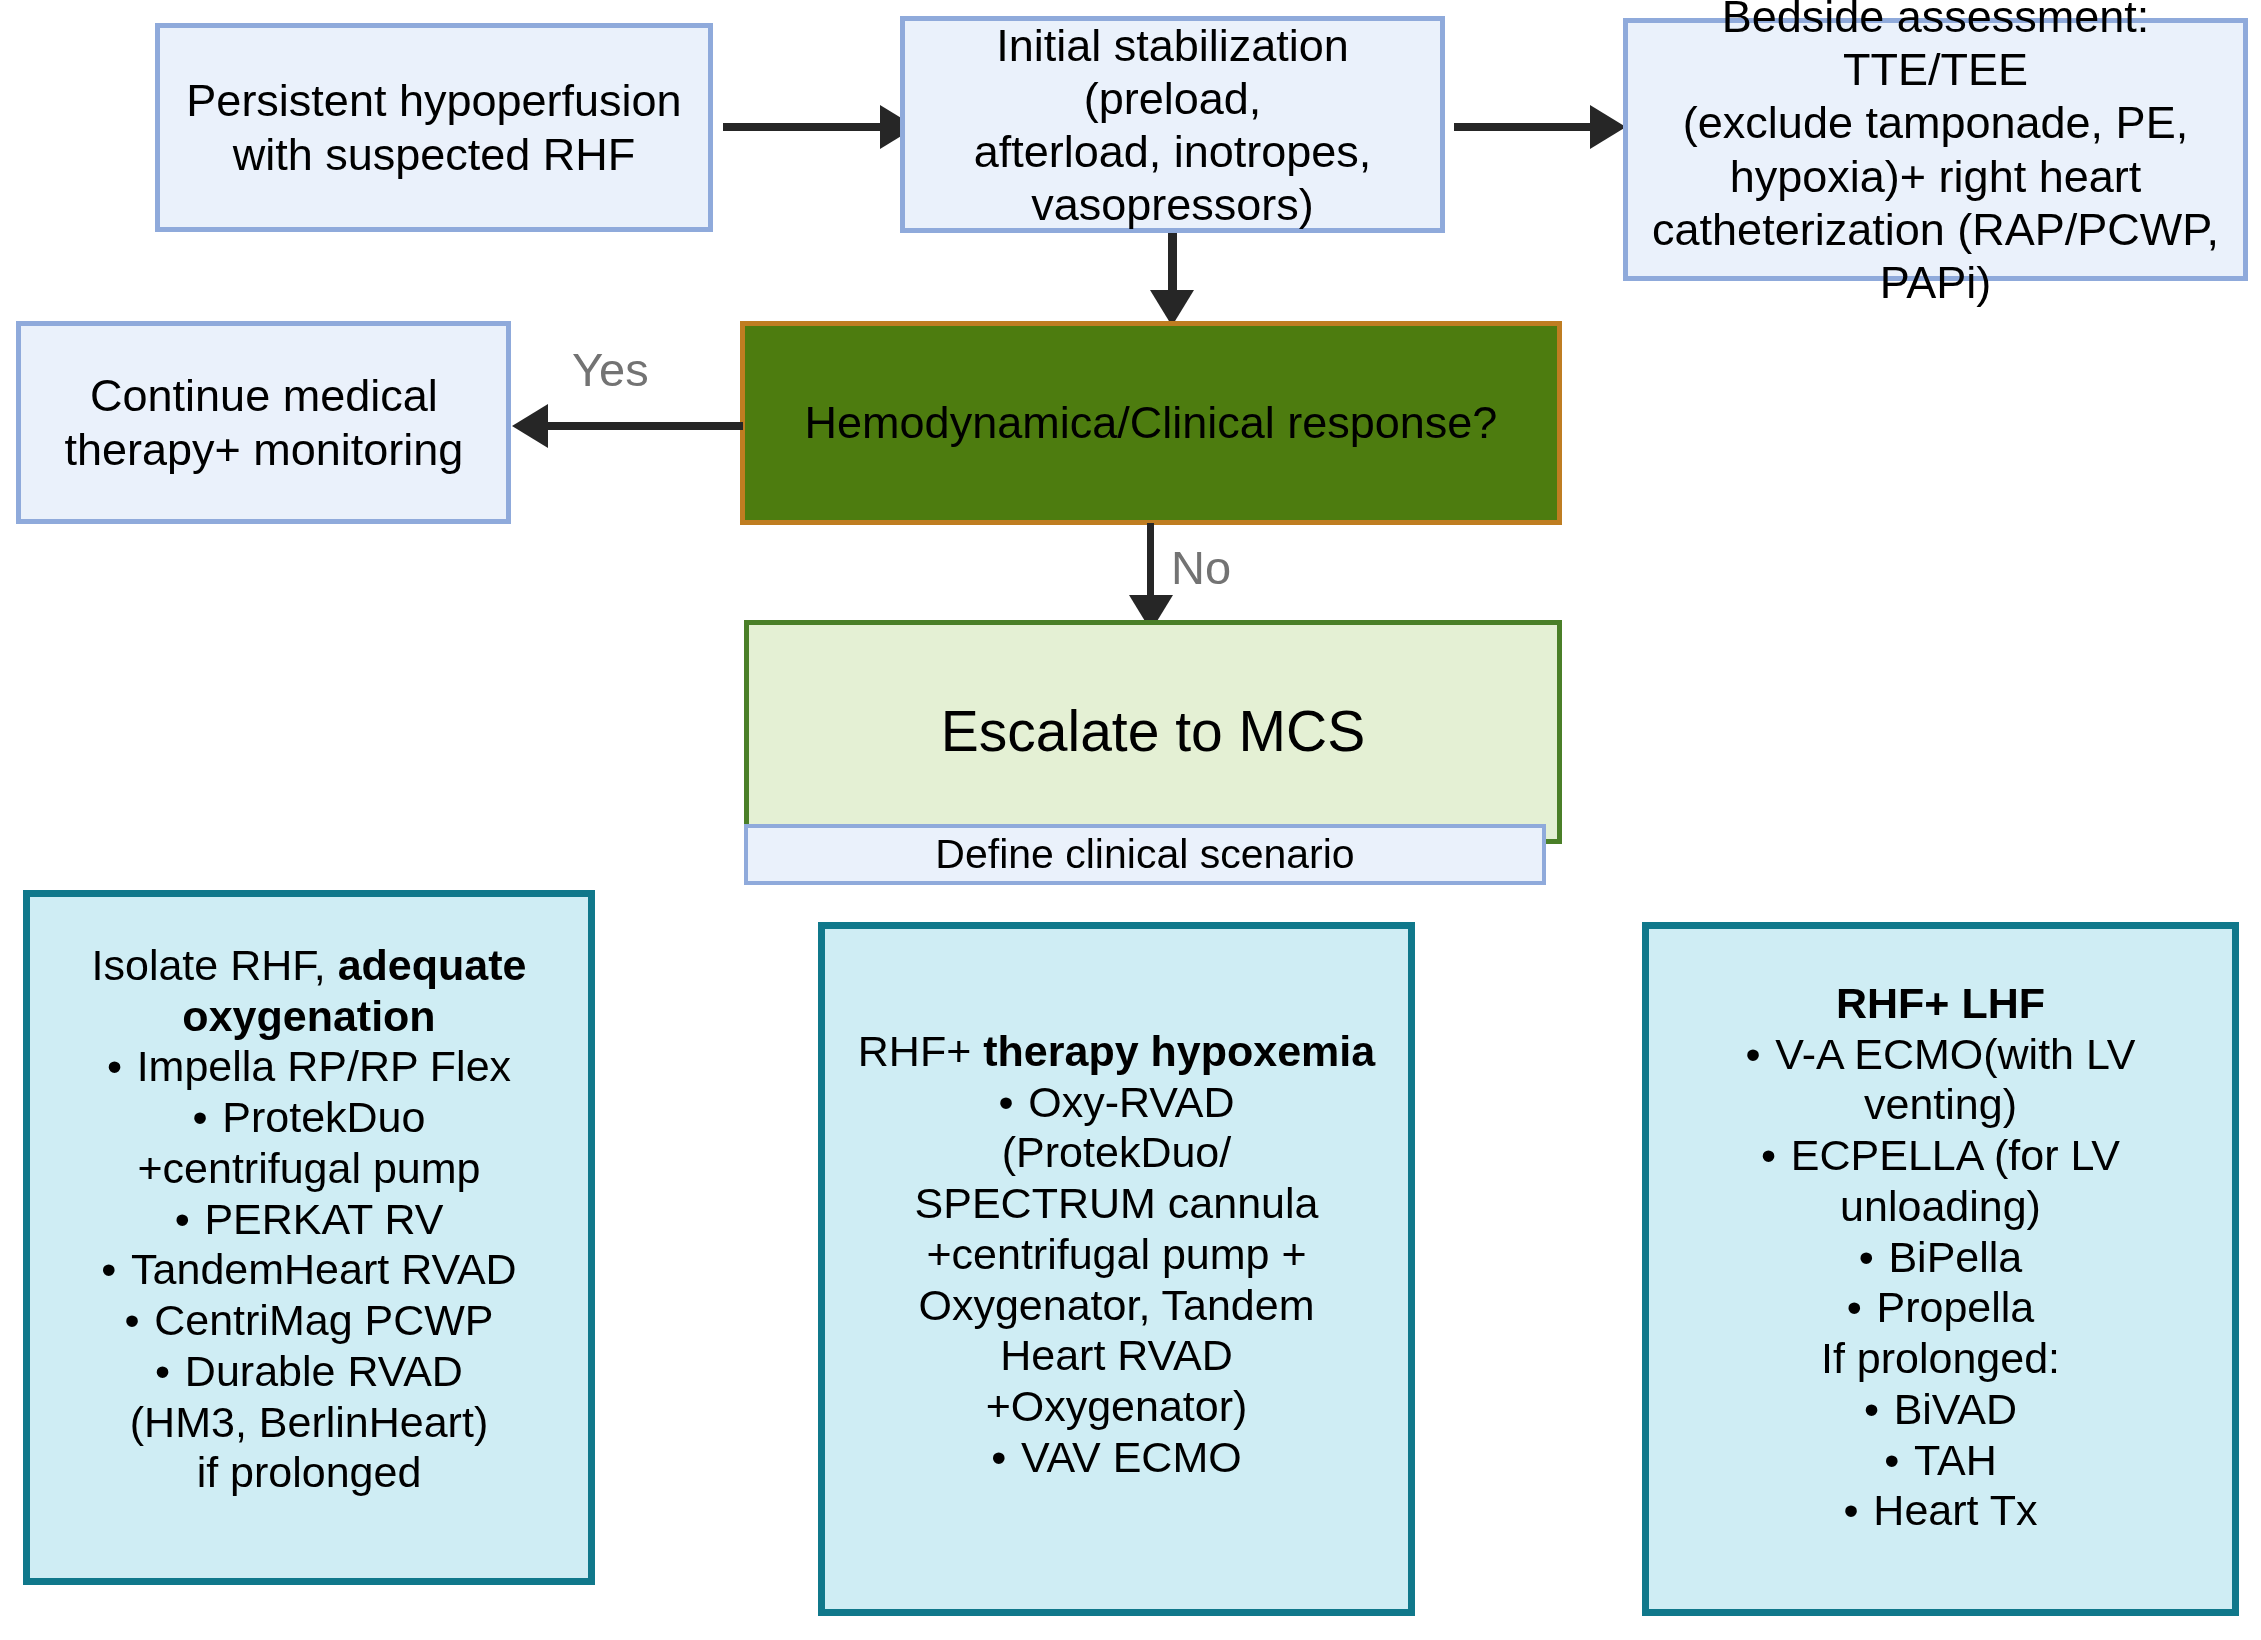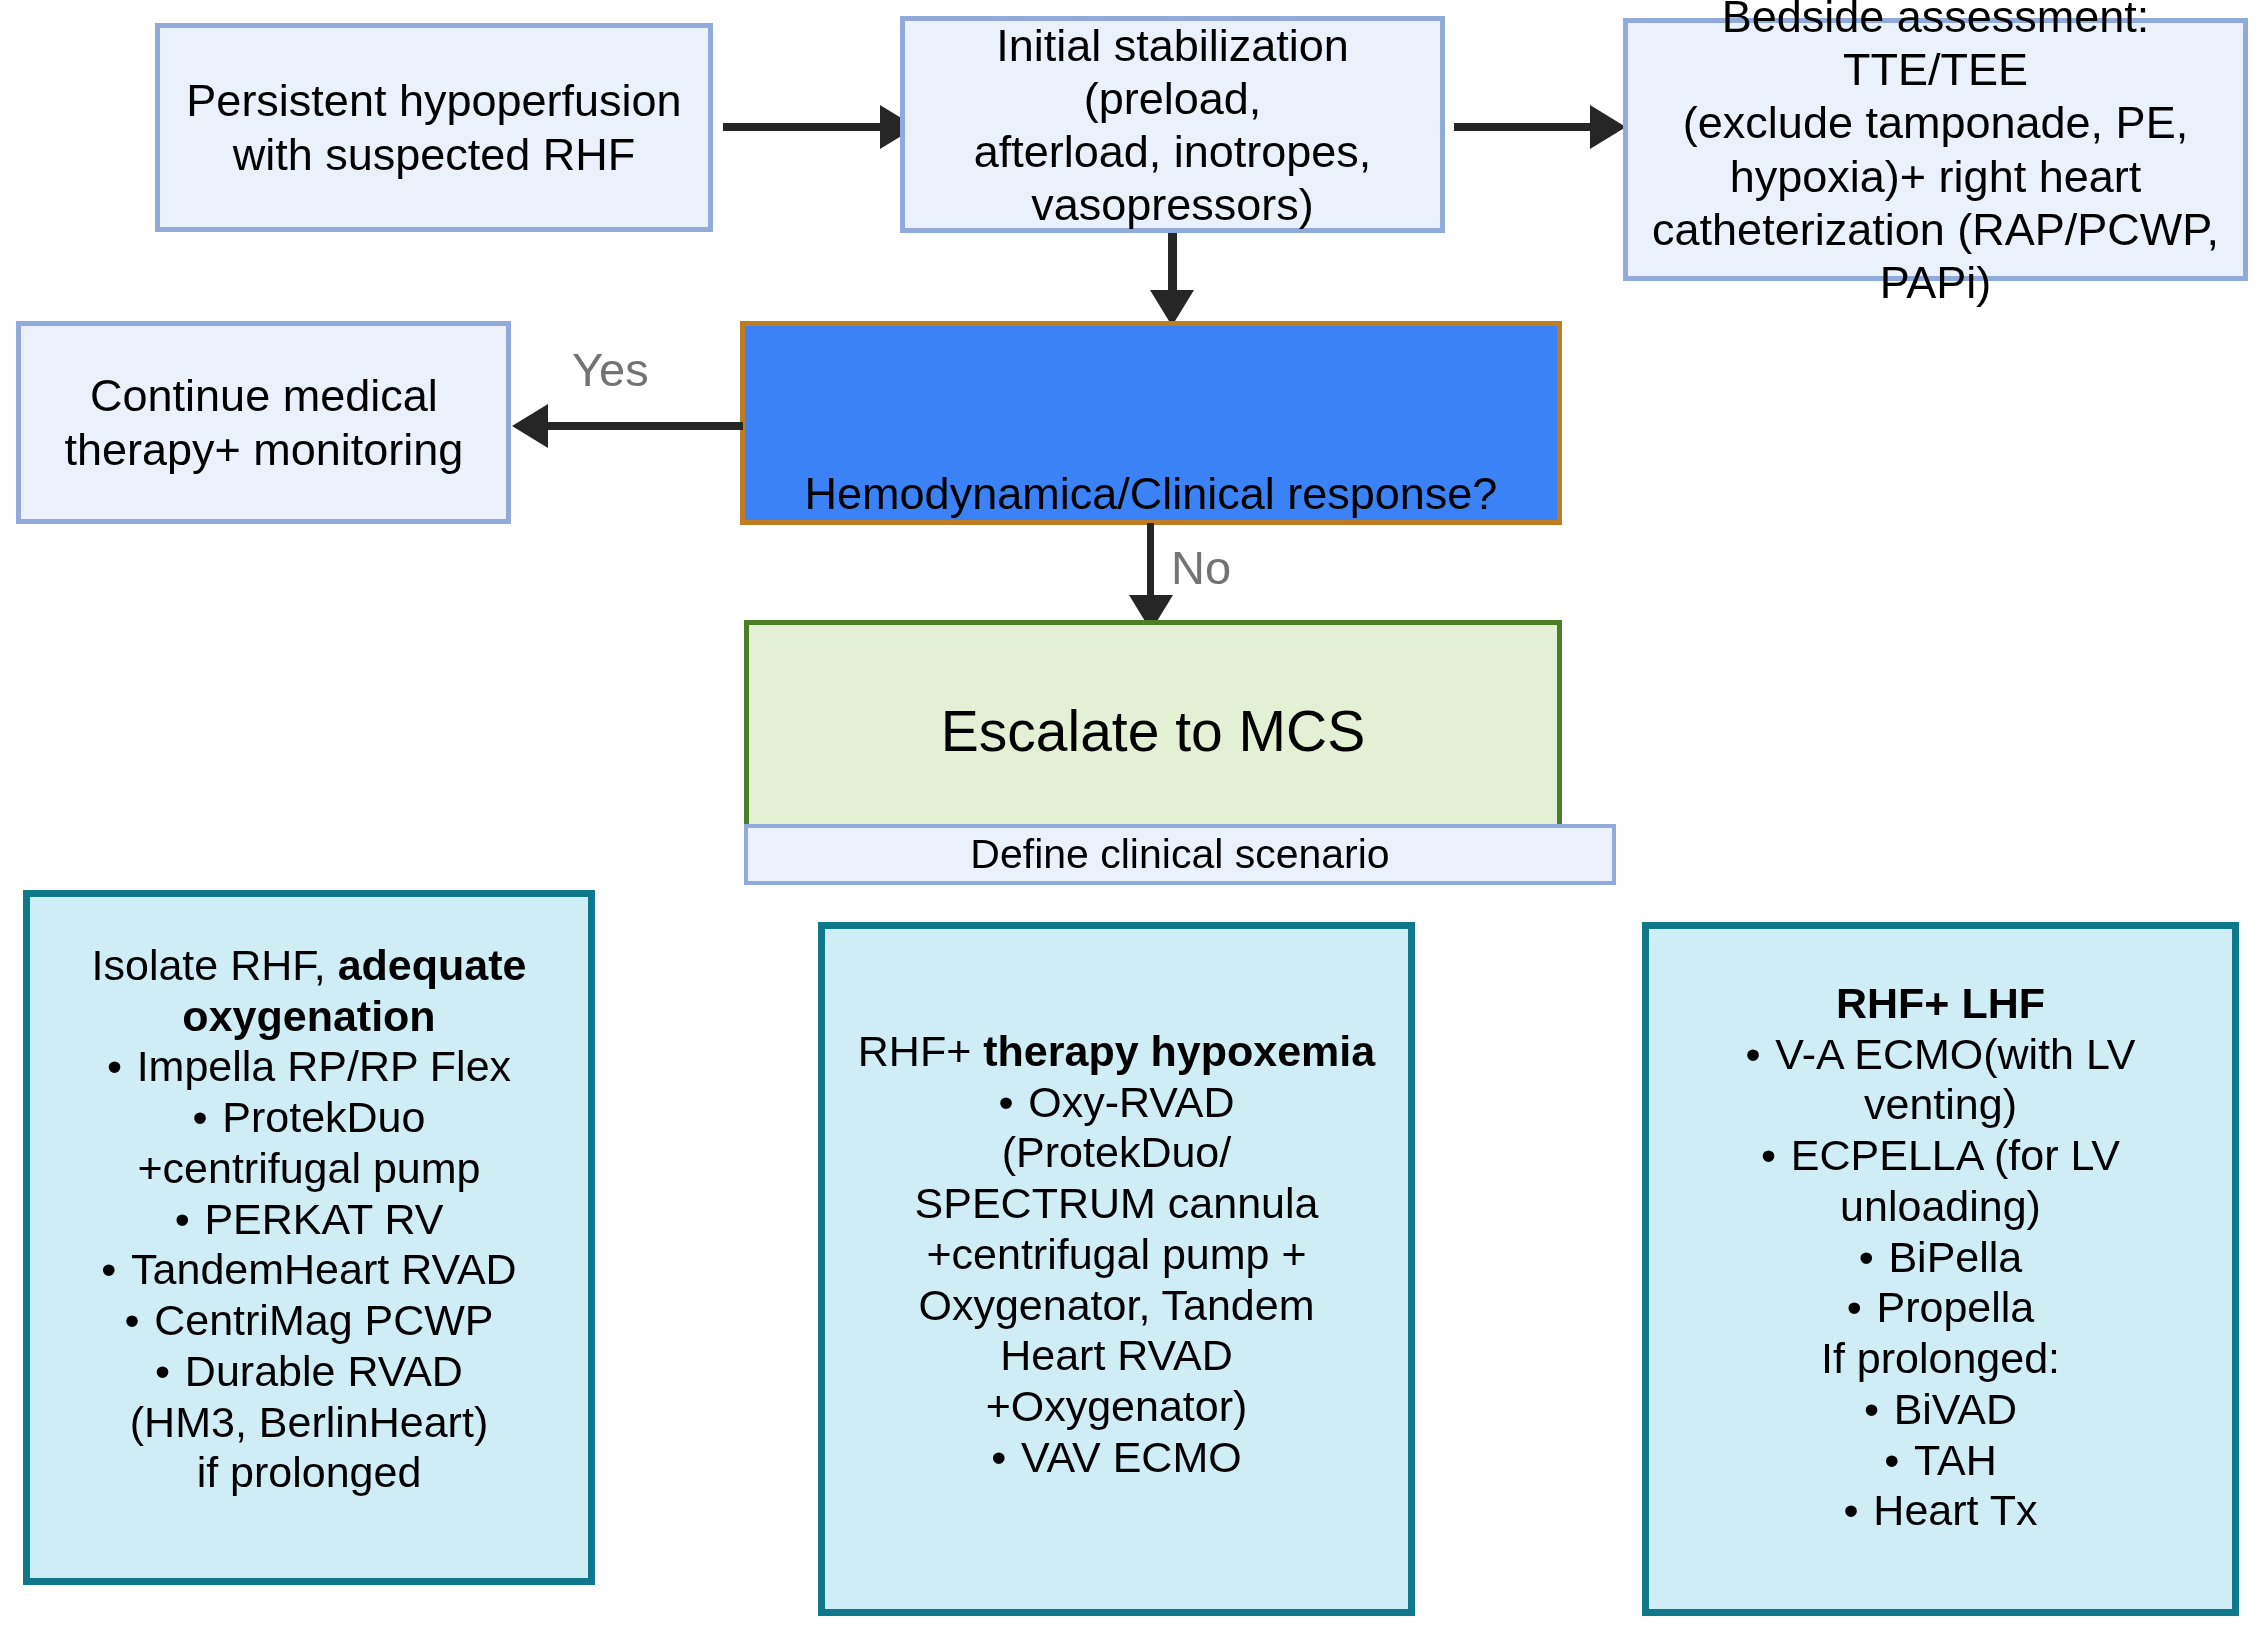--- a/index.html
+++ b/index.html
@@ -27,23 +27,22 @@
     color: #000000;
     line-height: 1.18;
   }
   
   .blue {
     background: #EAF1FB;
     border: 5.7px solid #8FAADB;
   }
   
   .orange {
-    background: #3b82f6;
+    background: #4d7c0f;
     border: 5.7px solid #BF7D21;
-    align-items: flex-end;
   }
   
   .green {
     background: #E4F0D4;
     border: 5.7px solid #4A7F28;
   }
   
   .teal {
     background: #CFEDF4;
     border: 7.4px solid #10788B;
@@ -167,21 +166,21 @@
   </div>
 
   <div class="arrow-line-v" style="left:1147px; top:523px; width:7.4px; height:85px;"></div>
   <div class="arrow-head-d" style="left:1129px; top:595px;"></div>
   <div class="edge-label" style="left:1171px; top:540px;">No</div>
 
   <div class="box green" style="left:744px; top:620px; width:818px; height:224px; font-size:57px;">
     <div>Escalate to MCS</div>
   </div>
 
-  <div class="box blue" style="left:744px; top:824px; width:872px; height:61px; font-size:41px; border-width:4.9px;">
+  <div class="box blue" style="left:744px; top:824px; width:802px; height:61px; font-size:41px; border-width:4.9px;">
     <div>Define clinical scenario</div>
   </div>
 
   <div class="box teal" style="left:23px; top:890px; width:572px; height:695px; padding-top:43px;">
     <div class="inner">
       <div class="t-title">
         <span>Isolate RHF, </span><span class="b">adequate oxygenation</span>
       </div>
       <ul class="li-list">
         <li class="bullet">Impella RP/RP Flex</li>

